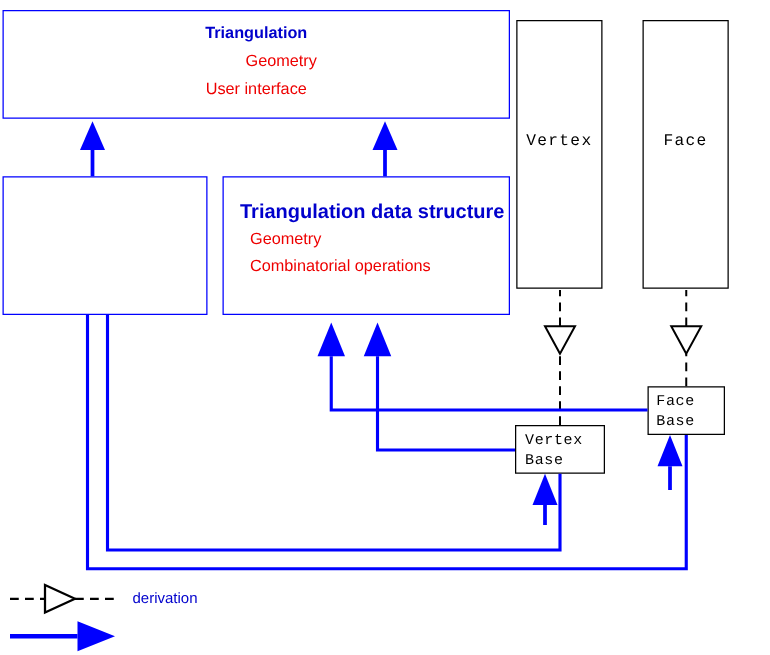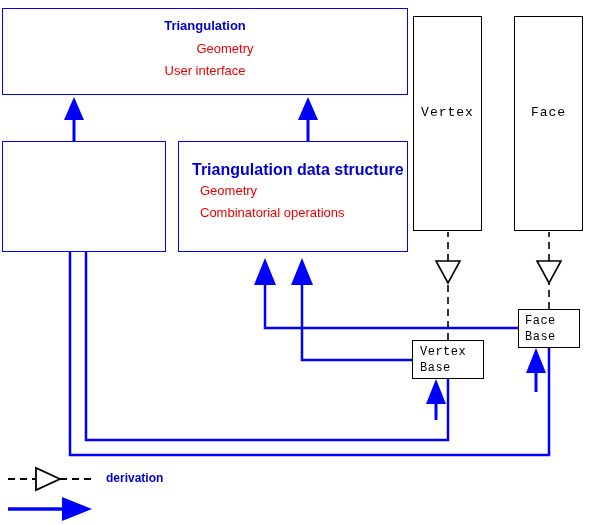--- a/index.html
+++ b/index.html
@@ -51,21 +51,21 @@
     letter-spacing: 1px;
   }
   .mono-small {
     font-family: "Liberation Mono", monospace;
     color: #000000;
     font-size: 12px;
     letter-spacing: 0.5px;
   }
   .legend-text {
     color: #0000cc;
-    font-weight: bold;
+    font-weight: normal;
     font-size: 12px;
   }
   svg.overlay {
     position: absolute;
     left: 0;
     top: 0;
     width: 616px;
     height: 524px;
     pointer-events: none;
   }

